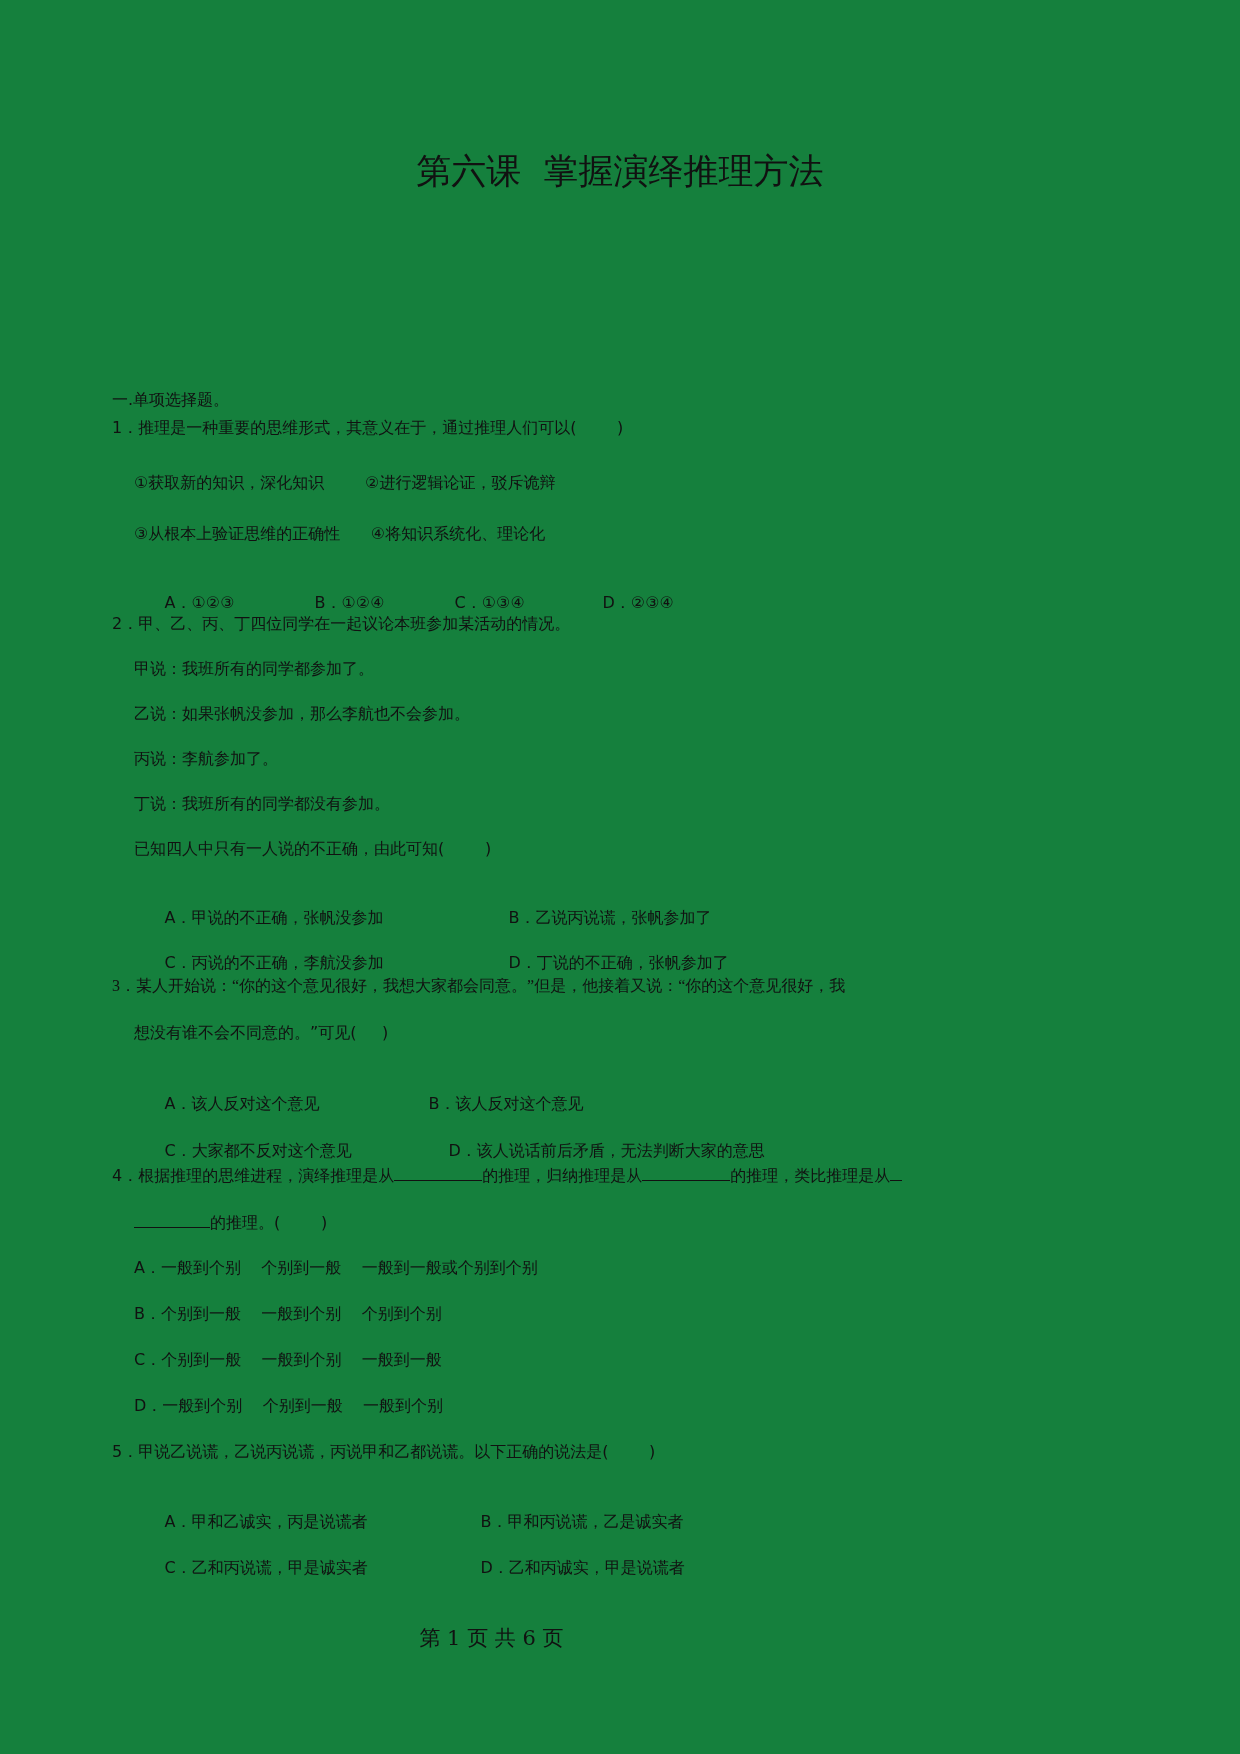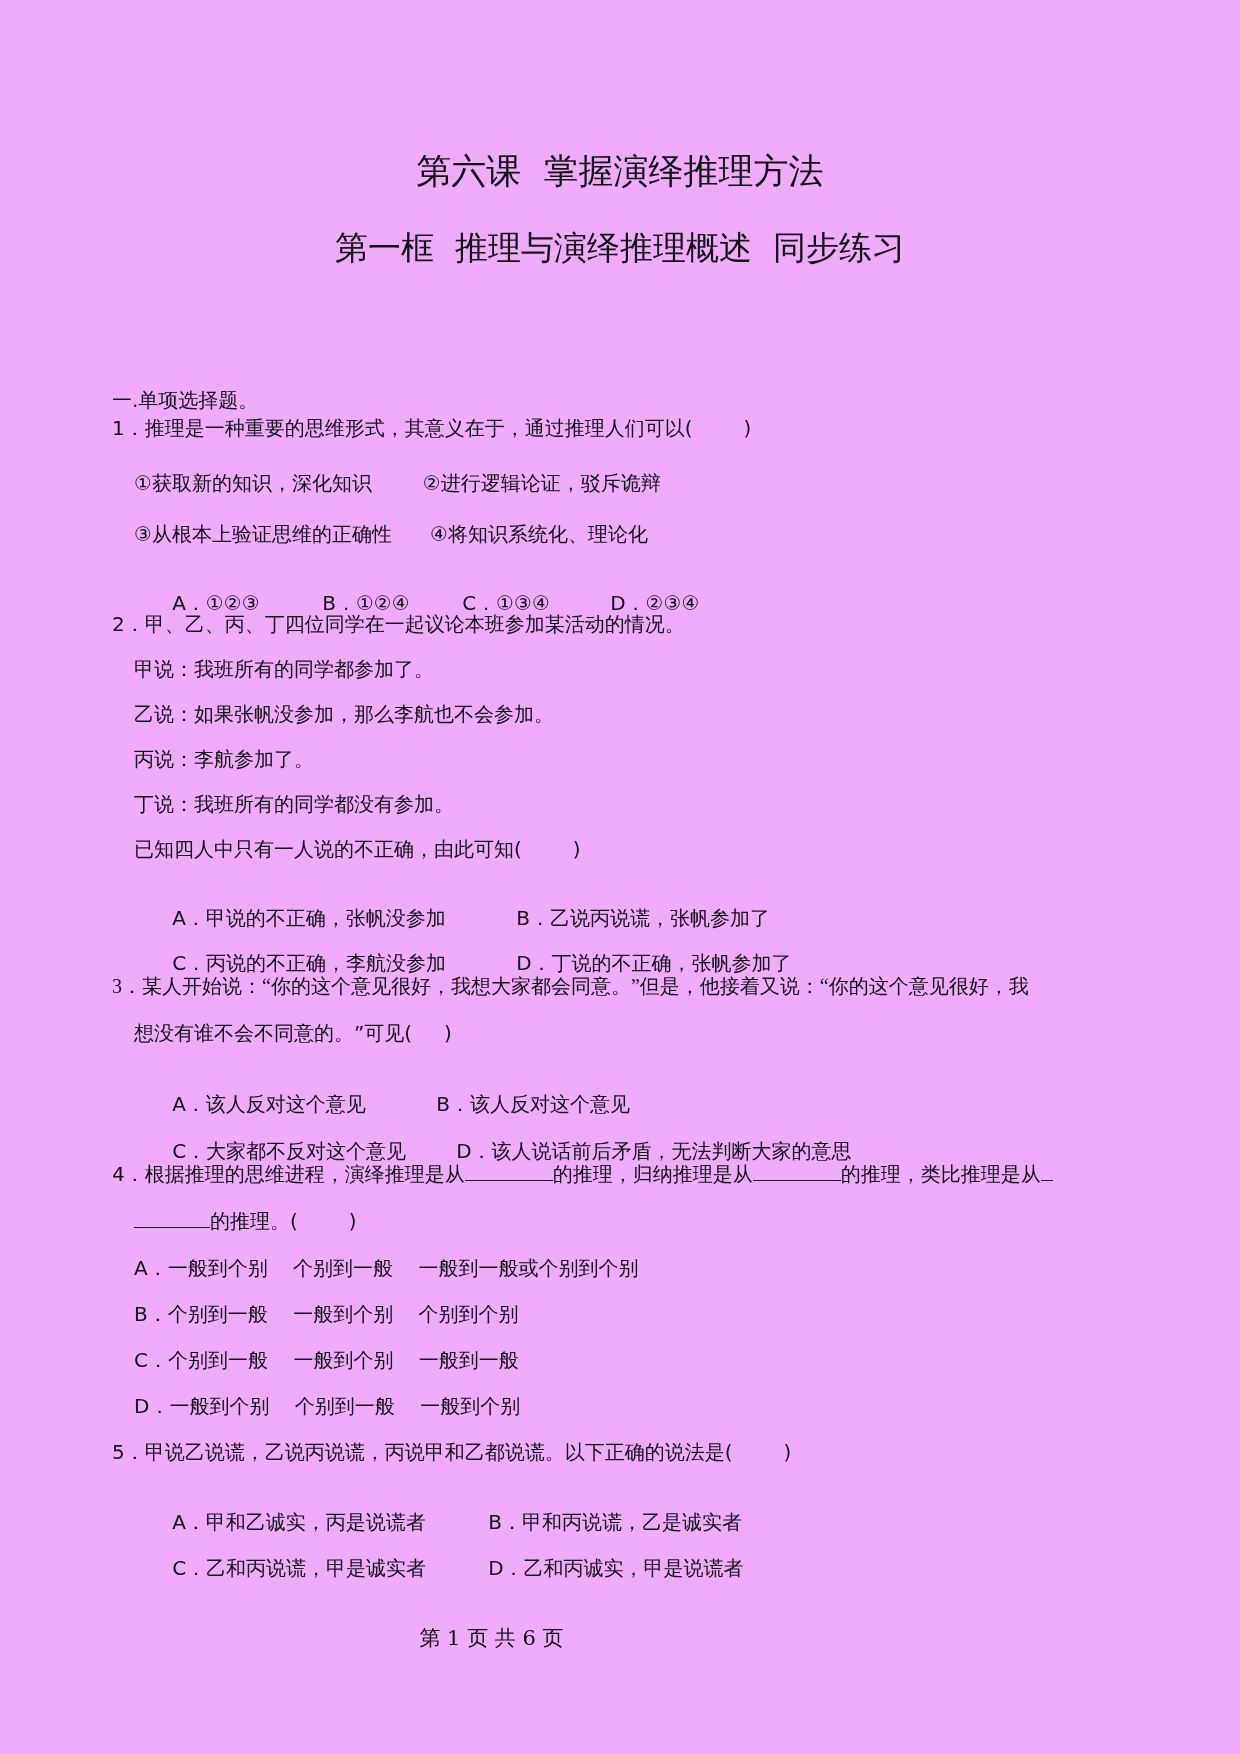--- a/index.html
+++ b/index.html
@@ -13,37 +13,37 @@
       position: relative;
       overflow: hidden;
       color: #111111;
       font-family: "DejaVu Sans", "Liberation Sans", sans-serif;
     }
     .page {
       position: absolute;
       left: 0; top: 0;
       width: 1240px;
       height: 1754px;
-      background: #f0abfc;
+      background: #15803d;
     }
     .title {
       position: absolute;
       left: 0; width: 1240px;
       text-align: center;
       font-size: 35px;
       font-weight: normal;
       letter-spacing: 0px;
       white-space: pre;
     }
     .title.main { top: 148px; }
     .title.sub  { top: 226px; font-size: 33px; padding-left: 0px; }
 
     .line {
       position: absolute;
-      font-size: 20px;
+      font-size: 16px;
       line-height: 24px;
       white-space: pre;
     }
     .q { left: 112px; }
     .ind { left: 134px; }
     .section { left: 112px; }
 
     .blank {
       display: inline-block;
       border-bottom: 1px solid #111;
@@ -61,21 +61,20 @@
       font-size: 21px;
       white-space: pre;
     }
   </style>
 </head>
 <body>
 
 <div class="page">
 
   <div class="title main">第六课  掌握演绎推理方法</div>
-  <div class="title sub">第一框  推理与演绎推理概述  同步练习</div>
 
   <div class="line section" style="top:388px;">一.单项选择题。</div>
 
   <div>
     <div class="line q" style="top:416px;">1．推理是一种重要的思维形式，其意义在于，通过推理人们可以(        )</div>
     <div class="line ind" style="top:471px;">①获取新的知识，深化知识        ②进行逻辑论证，驳斥诡辩</div>
     <div class="line ind" style="top:522px;">③从根本上验证思维的正确性      ④将知识系统化、理论化</div>
     <div class="line ind" style="top:567px;">
       <span class="opt" style="width:150px">A．①②③</span><span class="opt" style="width:140px">B．①②④</span><span class="opt" style="width:148px">C．①③④</span><span class="opt">D．②③④</span>
     </div>

